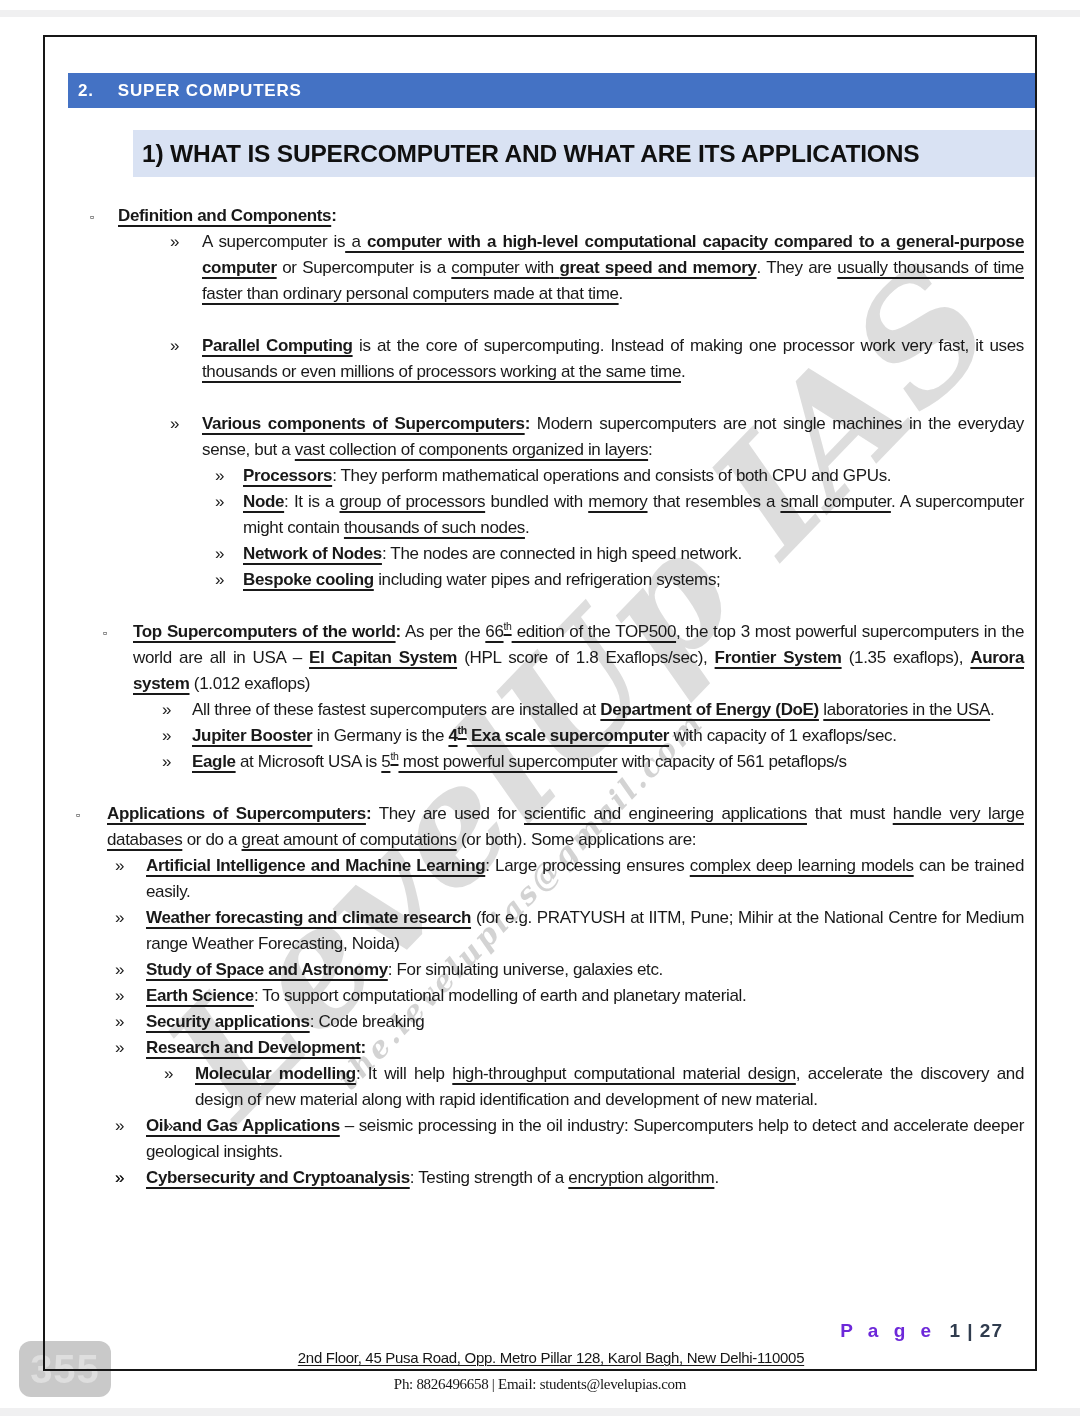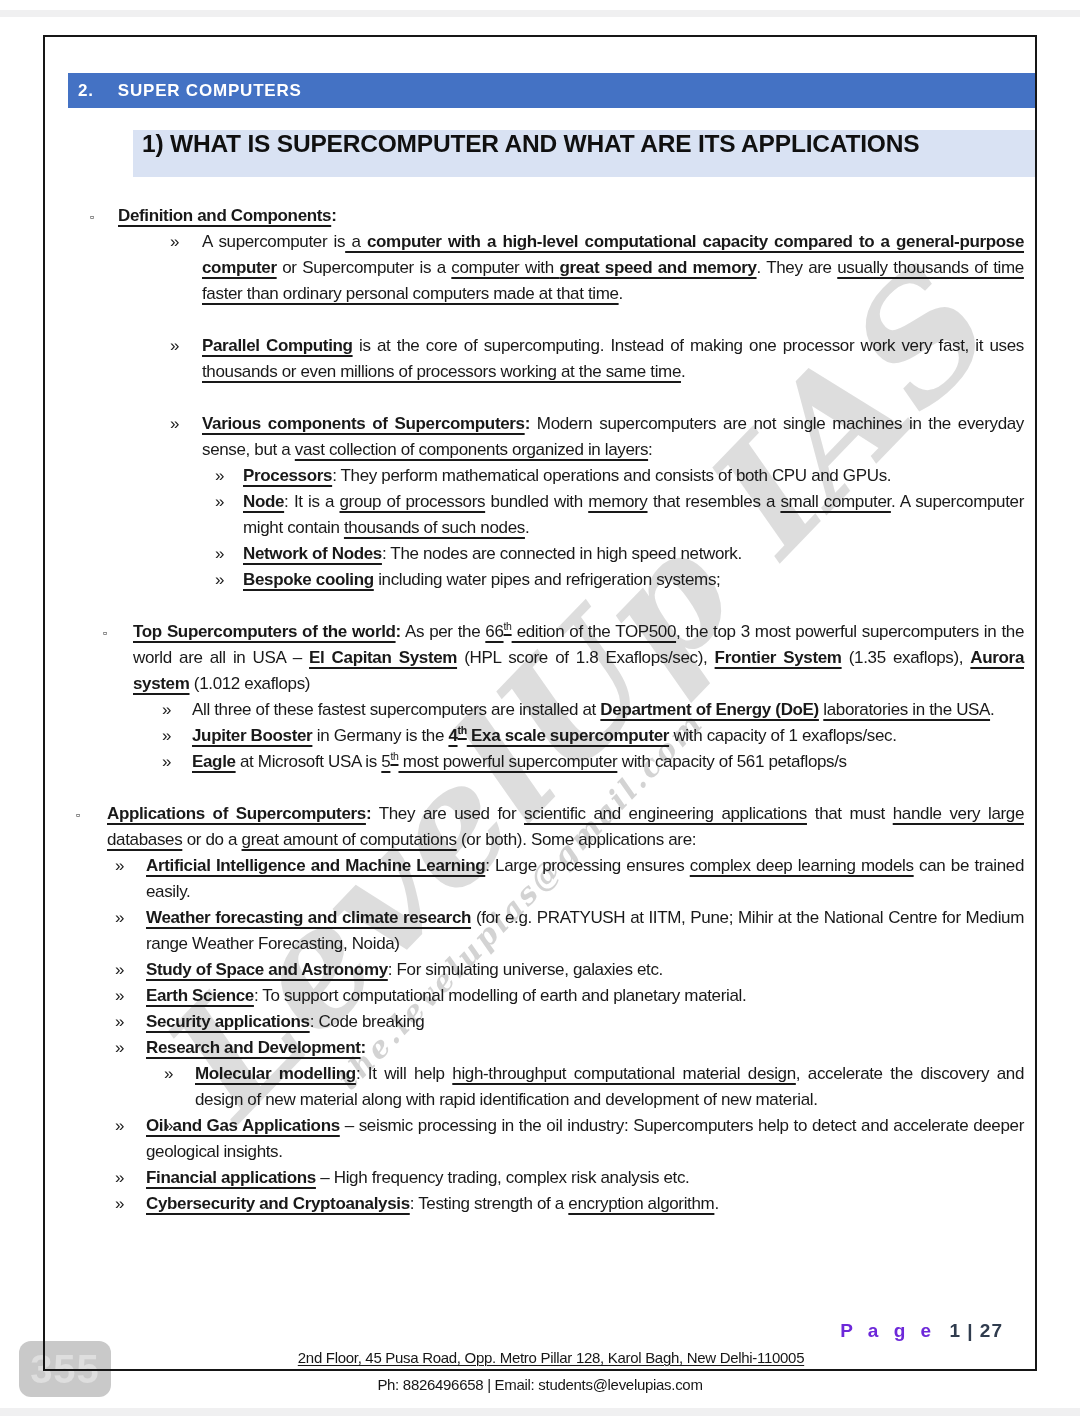--- a/index.html
+++ b/index.html
@@ -25,21 +25,21 @@
 
   .frame{position:absolute;left:43px;top:35px;width:994px;height:1336px;border:2px solid #161616;
          box-sizing:border-box;z-index:4;pointer-events:none;}
 
   .secbar{position:absolute;left:68px;top:73px;width:967px;height:35px;background:#4472c4;color:#ffffff;
           font-weight:700;font-size:17px;letter-spacing:0.8px;display:flex;align-items:center;
           padding-left:10px;box-sizing:border-box;z-index:3;}
   .secnum{margin-right:24px;}
 
   .pagetitle{position:absolute;left:133px;top:130px;width:902px;height:47px;background:#d9e2f3;color:#101010;
-             font-weight:700;font-size:24.5px;letter-spacing:-0.2px;display:flex;
+             font-weight:700;font-size:24.5px;letter-spacing:-0.2px;display:flex;align-items:center;
              padding-left:9px;box-sizing:border-box;z-index:3;}
 
   .doc{position:absolute;left:43px;top:203px;width:994px;color:#191919;font-size:17px;line-height:26px;
        text-align:justify;letter-spacing:-0.35px;z-index:3;}
   .para{position:relative;padding-right:13px;box-sizing:border-box;}
   .para.gap{margin-top:26px;}
   .bullet{position:absolute;top:0;}
   .bullet.sq{font-size:12px;top:1px;}
 
   .grp-def.lvl1{padding-left:75px}  .grp-def.lvl1>.bullet{left:47px}
@@ -56,21 +56,21 @@
   .sup{font-size:10.5px;vertical-align:super;line-height:0;}
 
   .pageindicator{position:absolute;right:77px;top:1320px;z-index:3;font-size:19px;white-space:nowrap;}
   .plabel{color:#6d28d9;font-weight:700;letter-spacing:5px;margin-right:8px;}
   .pnum{color:#303c4e;font-weight:700;letter-spacing:1px;}
 
   .addr{position:absolute;left:43px;top:1349px;width:1016px;text-align:center;font-size:15px;color:#161616;
         z-index:3;letter-spacing:-0.3px;text-decoration:underline;text-decoration-thickness:1px;
         text-underline-offset:2px;}
   .contact{position:absolute;left:43px;top:1376px;width:994px;text-align:center;font-size:15px;color:#161616;
-           z-index:3;letter-spacing:-0.3px;}
+           z-index:3;letter-spacing:-0.3px;font-family:Liberation Serif, serif;}
 </style>
 </head>
 <body>
 
 <div class="screen">
 
   <div class="edge top"></div>
   <div class="edge bottom"></div>
 
   <div class="wm wm-main">
@@ -111,21 +111,21 @@
       <div class="para lvl1 grp-app gap"><span class="bullet sq">▫</span><span class="runs"><span class="b u">Applications of Supercomputers</span><span class="b">:</span><span> They are used for </span><span class="u">scientific and engineering applications</span><span> that must </span><span class="u">handle very large databases</span><span> or do a </span><span class="u">great amount of computations</span><span> (or both). Some applications are:</span></span></div>
       <div class="para lvl2 grp-app"><span class="bullet">»</span><span class="runs"><span class="b u">Artificial Intelligence and Machine Learning</span><span>: Large processing ensures </span><span class="u">complex deep learning models</span><span> can be trained easily.</span></span></div>
       <div class="para lvl2 grp-app"><span class="bullet">»</span><span class="runs"><span class="b u">Weather forecasting and climate research</span><span> (for e.g. PRATYUSH at IITM, Pune; Mihir at the National Centre for Medium range Weather Forecasting, Noida)</span></span></div>
       <div class="para lvl2 grp-app"><span class="bullet">»</span><span class="runs"><span class="b u">Study of Space and Astronomy</span><span>: For simulating universe, galaxies etc.</span></span></div>
       <div class="para lvl2 grp-app"><span class="bullet">»</span><span class="runs"><span class="b u">Earth Science</span><span>: To support computational modelling of earth and planetary material.</span></span></div>
       <div class="para lvl2 grp-app"><span class="bullet">»</span><span class="runs"><span class="b u">Security applications</span><span>: Code breaking</span></span></div>
       <div class="para lvl2 grp-app"><span class="bullet">»</span><span class="runs"><span class="b u">Research and Development</span><span class="b">:</span></span></div>
       <div class="para lvl3 grp-app"><span class="bullet">»</span><span class="runs"><span class="b u">Molecular modelling</span><span>: It will help </span><span class="u">high-throughput computational material design</span><span>, accelerate the discovery and design of new material along with rapid identification and development of new material.</span></span></div>
       <div class="para lvl3 grp-app"><span class="bullet">»</span></div>
       <div class="para lvl2 grp-app"><span class="bullet">»</span><span class="runs"><span class="b u">Oil and Gas Applications</span><span> – seismic processing in the oil industry: Supercomputers help to detect and accelerate deeper geological insights.</span></span></div>
-      <div class="para lvl2 grp-app"><span class="bullet">»</span><span class="runs"><span class="b u">Financial applications</span><span> – High frequency trading, complex risk analysis etc.</span></span></div>
+      <div class="para lvl2 grp-app"><span class="bullet">»</span></div>
       <div class="para lvl2 grp-app"><span class="bullet">»</span><span class="runs"><span class="b u">Cybersecurity and Cryptoanalysis</span><span>: Testing strength of a </span><span class="u">encryption algorithm</span><span>.</span></span></div>
     </div>
 
   <div class="pageindicator">
     <span class="plabel">P a g e</span>
     <span class="pnum">1 | 27</span>
   </div>
 
   <div class="addr">2nd Floor, 45 Pusa Road, Opp. Metro Pillar 128, Karol Bagh, New Delhi-110005</div>
   <div class="contact">Ph: 8826496658 | Email: students@levelupias.com</div>

